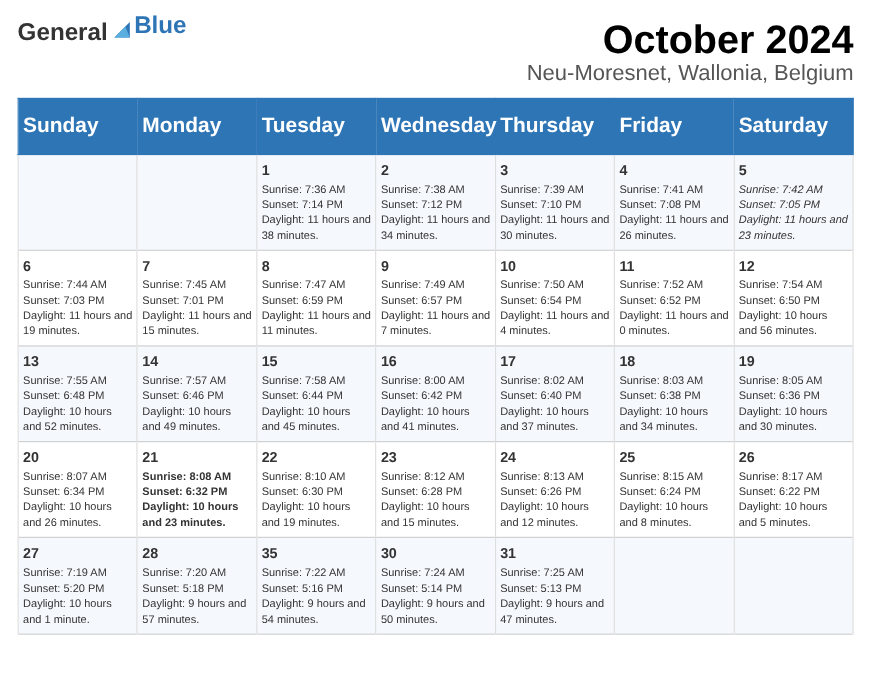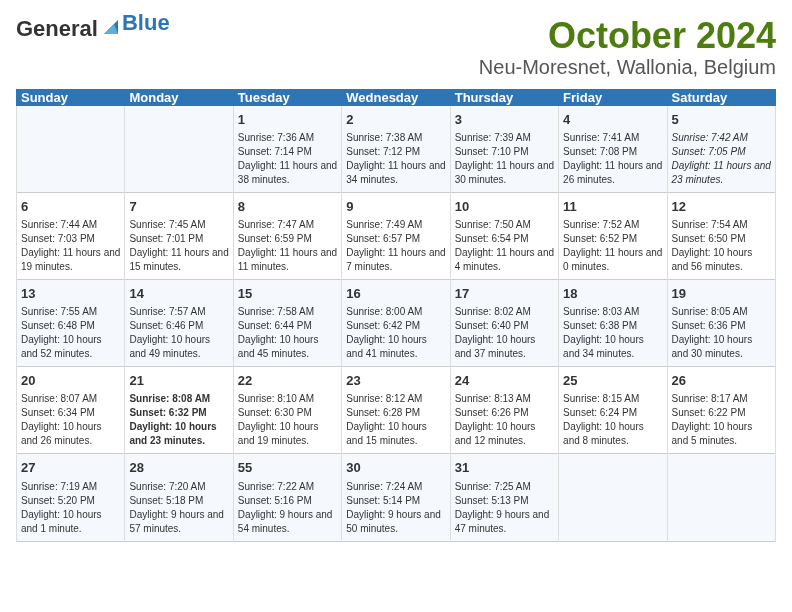--- a/index.html
+++ b/index.html
@@ -25,39 +25,39 @@
       display: flex;
       flex-direction: row;
       align-items: flex-start;
     }
     .title-block {
       text-align: right;
     }
     .title-block h1 {
       font-size: 36px;
       font-weight: bold;
-      color: #4d7c0f;
+      color: #000000;
       line-height: 1.1;
     }
     .title-block h2 {
       font-size: 20px;
       font-weight: normal;
       color: #555;
     }
     table {
       width: 100%;
       border-collapse: collapse;
       table-layout: fixed;
     }
     thead tr th {
       background-color: #2e75b6;
       color: #fff;
-      font-size: 13px;
+      font-size: 19px;
       font-weight: bold;
-      padding: 0 4px;
+      padding: 14px 4px;
       text-align: left;
       border: 1px solid #2e75b6;
     }
     tbody tr {
       border-bottom: 1px solid #ccc;
     }
     tbody tr td {
       vertical-align: top;
       padding: 5px 4px;
       font-size: 10.5px;
@@ -291,21 +291,21 @@
 Sunset: 5:20 PM
 Daylight: 10 hours and 1 minute.</div>
           </td>
           <td>
             <span class="day-num">28</span>
             <div class="day-info" style="white-space: pre-line;">Sunrise: 7:20 AM
 Sunset: 5:18 PM
 Daylight: 9 hours and 57 minutes.</div>
           </td>
           <td>
-            <span class="day-num">55</span>
+            <span class="day-num">35</span>
             <div class="day-info" style="white-space: pre-line;">Sunrise: 7:22 AM
 Sunset: 5:16 PM
 Daylight: 9 hours and 54 minutes.</div>
           </td>
           <td>
             <span class="day-num">30</span>
             <div class="day-info" style="white-space: pre-line;">Sunrise: 7:24 AM
 Sunset: 5:14 PM
 Daylight: 9 hours and 50 minutes.</div>
           </td>

